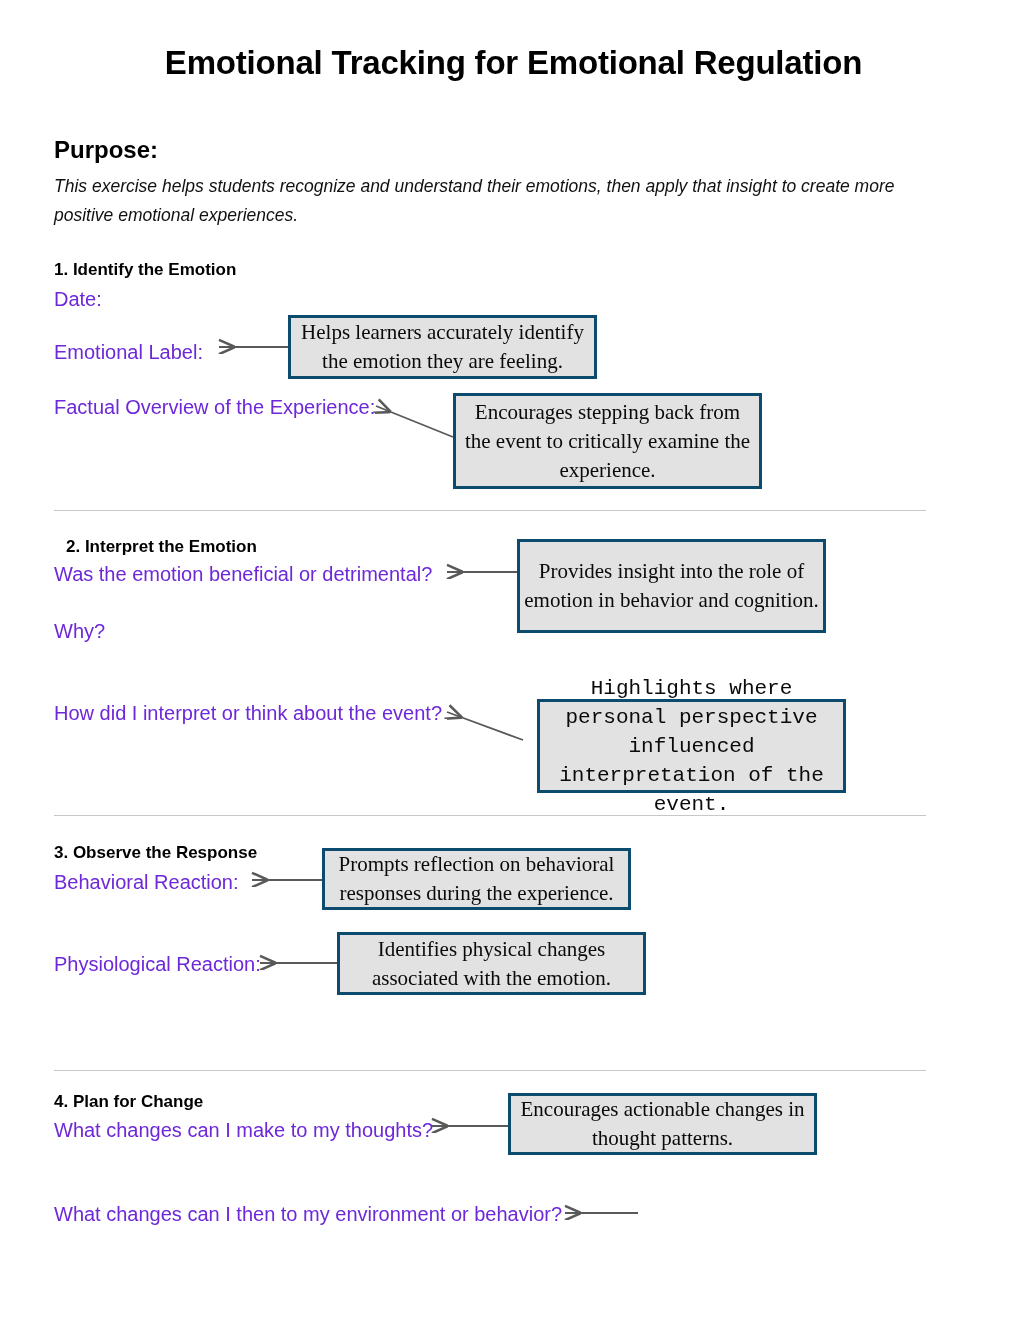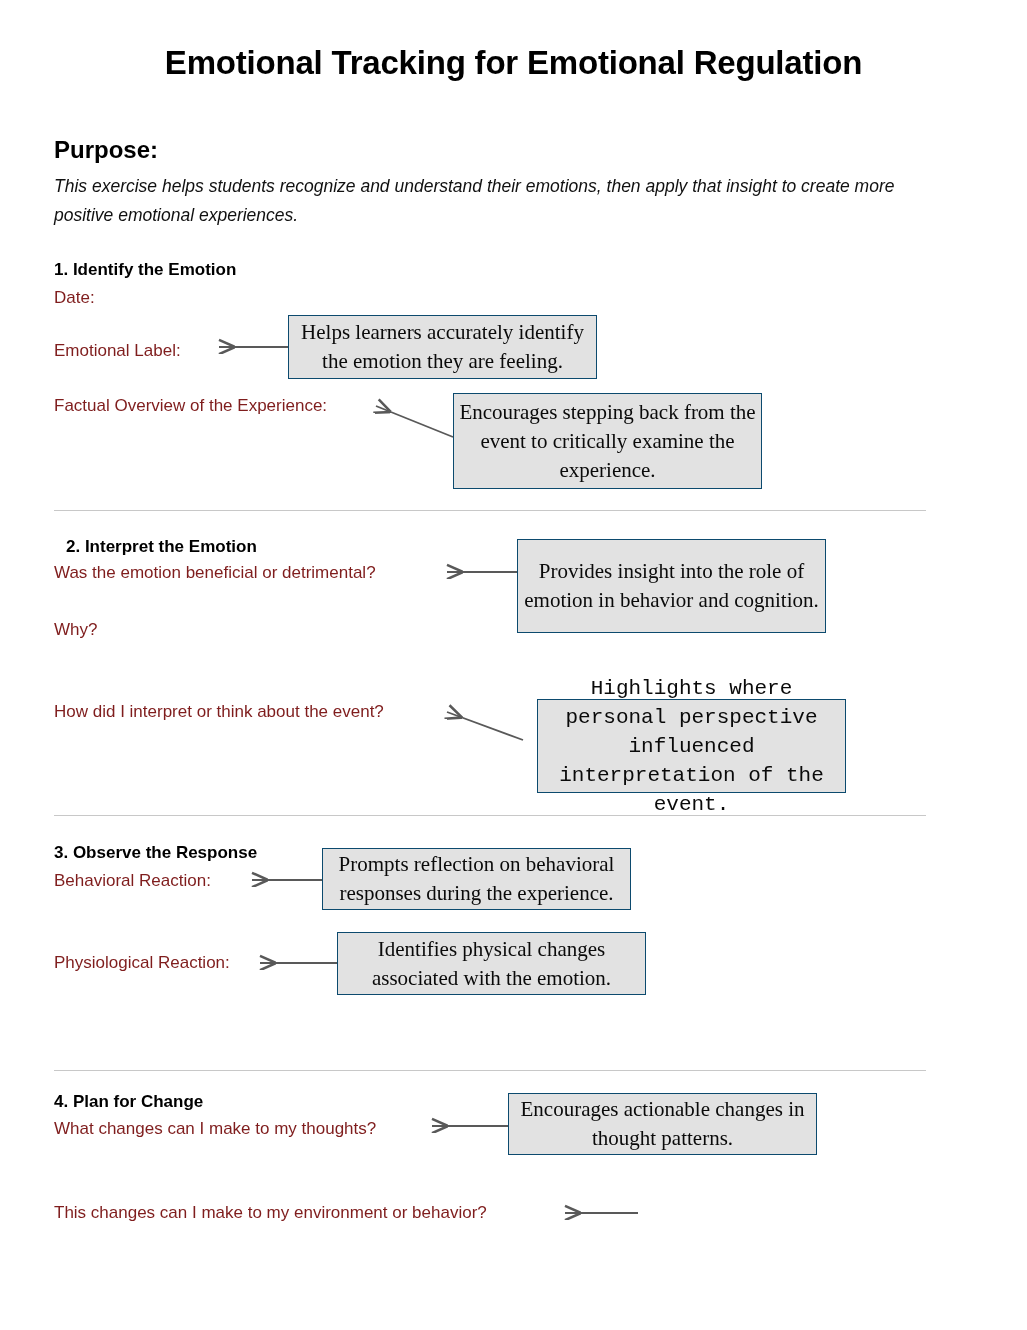--- a/index.html
+++ b/index.html
@@ -53,41 +53,41 @@
   }
 
   .section-heading {
     position: absolute;
     font-size: 17px;
     font-weight: bold;
     white-space: nowrap;
   }
   .field-label {
     position: absolute;
-    font-size: 17px;
+    font-size: 20px;
     font-weight: normal;
     white-space: nowrap;
-    color: #7f1d1d;
+    color: #6d28d9;
   }
 
   
   .divider {
     position: absolute;
     left: 54px;
     width: 872px;
     height: 1px;
     background: #c8c8c8;
   }
 
   
   .callout {
     position: absolute;
     box-sizing: border-box;
     background: #e2e2e2;
-    border: 1px solid #0c4a6e;
+    border: 3px solid #0c4a6e;
     font-family: "Liberation Serif", serif;
     font-size: 21px;
     line-height: 29px;
     color: #0a0a0a;
     text-align: center;
     display: flex;
     align-items: center;
     justify-content: center;
     padding: 2px 4px;
   }
@@ -162,21 +162,21 @@
   <div class="callout" style="left:337px; top:932px; width:309px; height:63px;">
     <span>Identifies physical changes associated with the emotion.</span>
   </div>
 
   <div class="divider" style="top:1070px;"></div>
 
   <div class="section-heading" style="left:54px; top:1092px;">4. Plan for Change</div>
 
   <div class="field-label" style="left:54px; top:1119px;">What changes can I make to my thoughts?</div>
 
-  <div class="field-label" style="left:54px; top:1203px;">This changes can I make to my environment or behavior?</div>
+  <div class="field-label" style="left:54px; top:1203px;">What changes can I then to my environment or behavior?</div>
 
   <div class="callout" style="left:508px; top:1093px; width:309px; height:62px;">
     <span>Encourages actionable changes in thought patterns.</span>
   </div>
 
 
   <svg class="arrow-layer" viewBox="0 0 1027 1330">
     <defs>
       <marker id="ah" markerWidth="12" markerHeight="12" refX="9" refY="4" orient="auto" markerUnits="strokeWidth">
         <path d="M 9,0 L 0,4 L 9,8" fill="none" stroke="#595959" stroke-width="1.4"></path>

